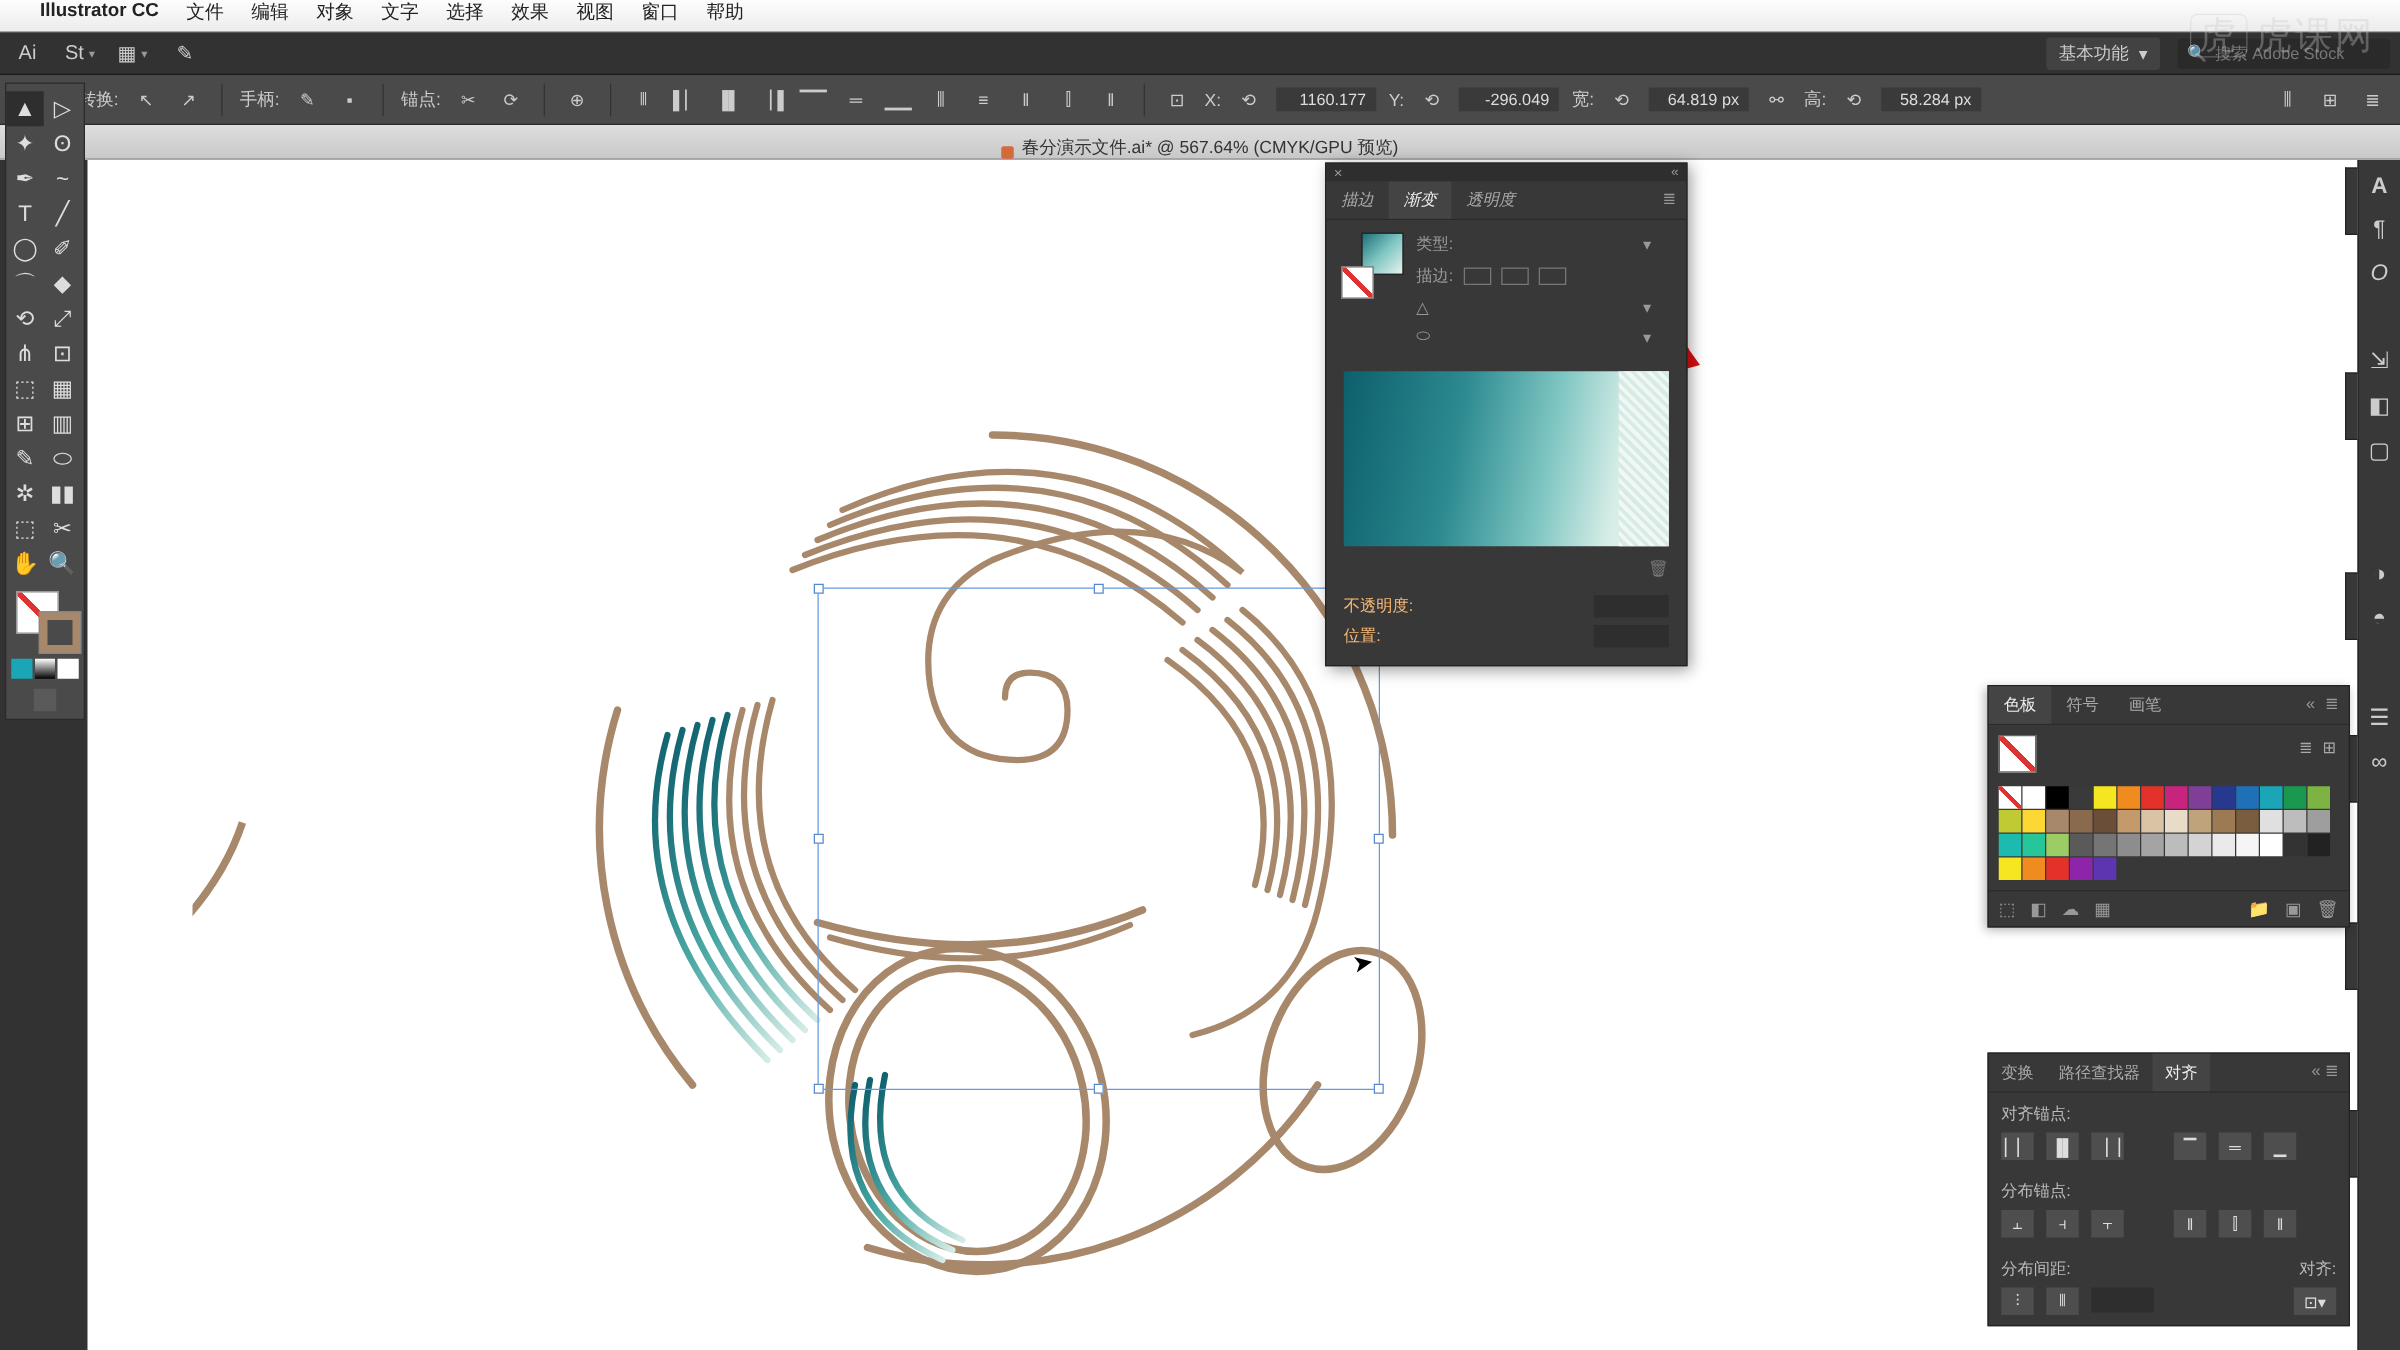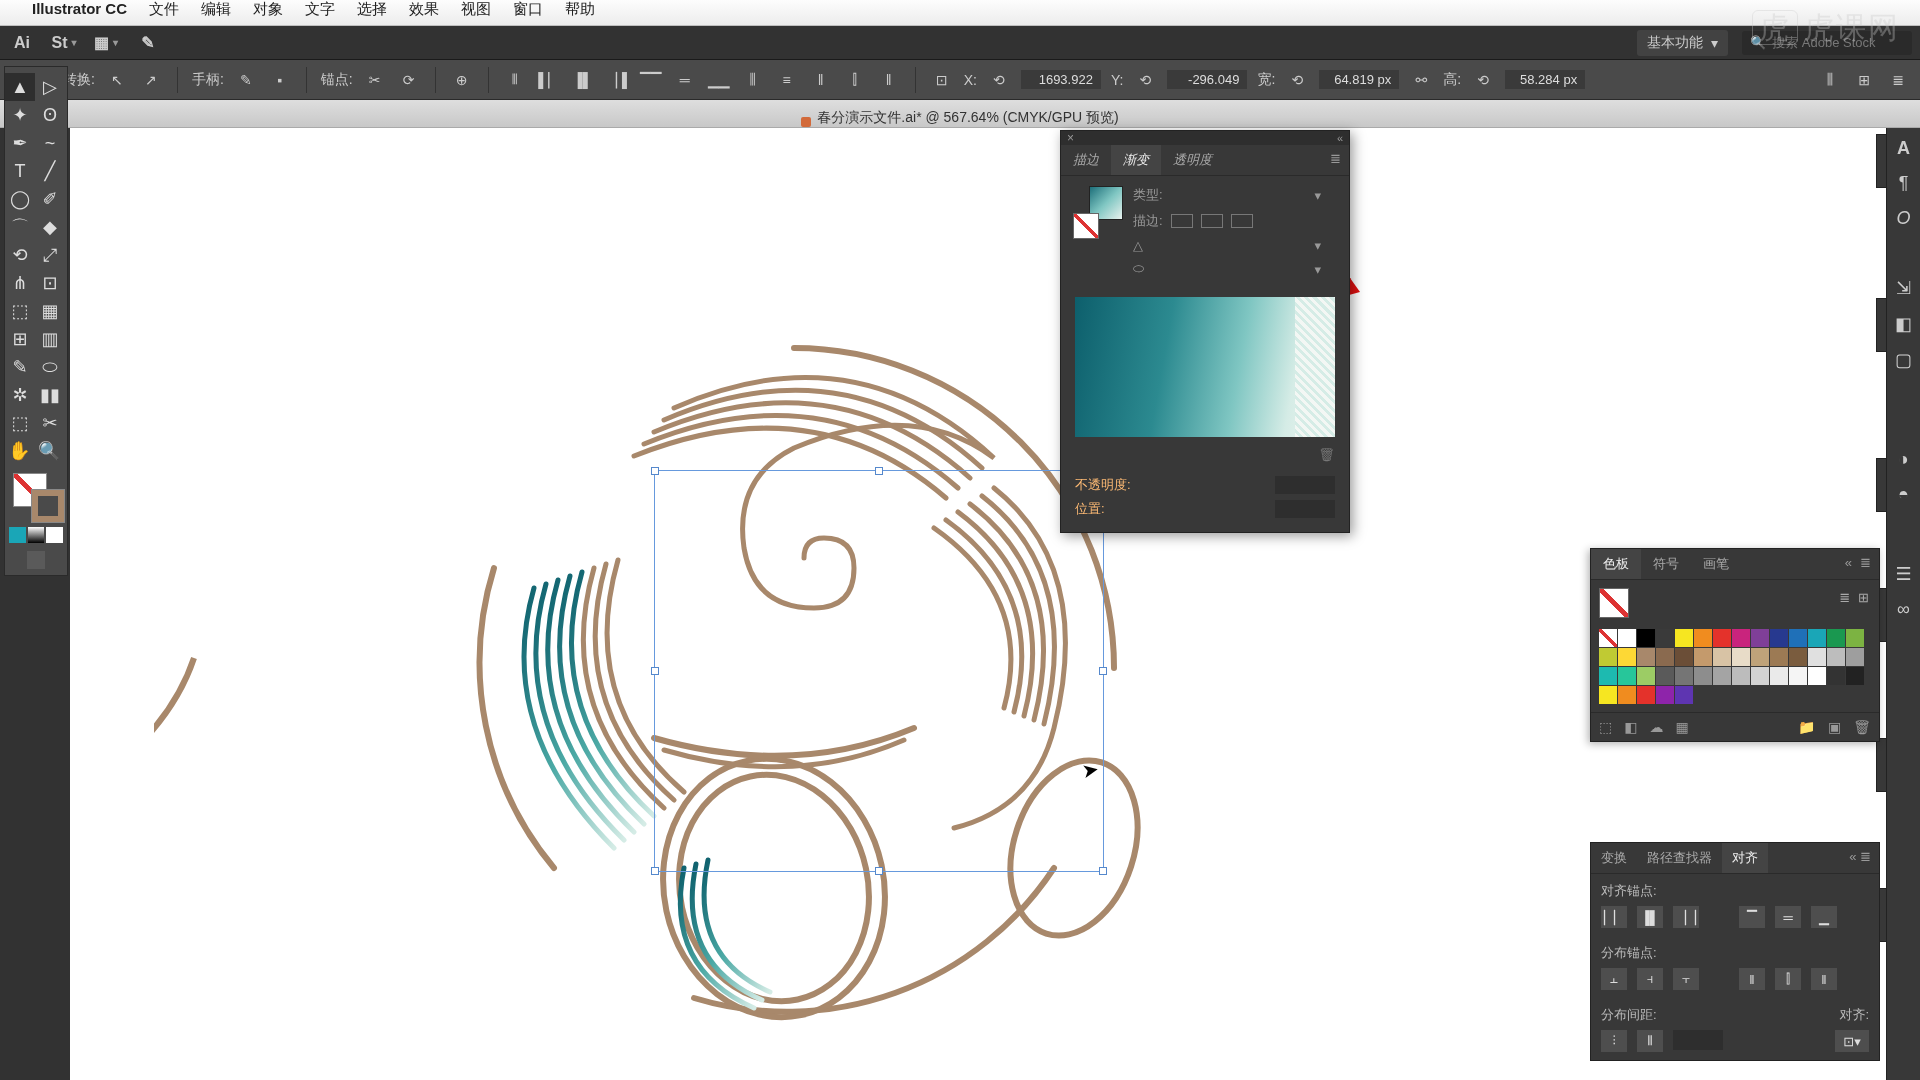--- a/index.html
+++ b/index.html
@@ -1,21 +1,21 @@
 <!DOCTYPE html>
 <html><head>
 <meta charset="utf-8">
 <style>
 * { margin:0; padding:0; box-sizing:border-box; font-family:"Helvetica Neue",Arial,sans-serif; -webkit-font-smoothing:antialiased; }
 body { width:1920px; height:1080px; background:#323232; overflow:hidden; position:relative; }
 .menubar { height:26px; background:linear-gradient(#fdfdfd,#ececec); border-bottom:1px solid #bfbfbf; display:flex; align-items:flex-start; padding:0 10px; gap:22px; font-size:15px; color:#222; }
 .menubar .apple { font-size:18px; }
 .menubar .appname { font-weight:700; }
 .appbar { height:34px; background:#323232; display:flex; align-items:center; padding:0 8px; gap:14px; color:#ccc; font-size:16px; border-bottom:1px solid #1a1a1a; }
-.appbar .iconbtn { width:28px; height:26px; display:flex; align-items:center; justify-content:center; color:#ccc;font-weight:bold; }
+.appbar .iconbtn { width:28px; height:26px; display:flex; align-items:center; justify-content:center; color:#ccc; }
 .appbar .drop::after { content:"▾"; font-size:10px; margin-left:4px; color:#999; }
 .appbar .spacer { flex:1; }
 .appbar .workspace { background:#424242; padding:4px 10px; border-radius:3px; font-size:14px; display:flex; align-items:center; gap:8px; }
 .appbar .search { background:#2a2a2a; padding:3px 8px; border-radius:3px; font-size:13px; color:#888; width:170px; display:flex; align-items:center; gap:6px; }
 .ctrlbar { height:40px; background:#4a4a4a; border-bottom:1px solid #2a2a2a; display:flex; align-items:center; padding:0 10px; gap:10px; font-size:14px; color:#ddd; }
 .ctrlbar .sep { width:1px; height:26px; background:#333; margin:0 4px; }
 .ctrlbar .lbl { color:#ccc; }
 .ctrlbar .icn { width:24px; height:24px; display:flex; align-items:center; justify-content:center; color:#ccc; }
 .ctrlbar .val { background:#3a3a3a; padding:2px 8px; min-width:80px; text-align:right; font-size:13px; }
 .tabbar { height:28px; background:linear-gradient(#dedede,#c8c8c8); border-bottom:1px solid #aaa; display:flex; align-items:flex-end; justify-content:center; font-size:14px; color:#333; }
@@ -141,21 +141,21 @@
   <span class="icn">▁▁</span>
   <span class="icn">⫼</span>
   <span class="icn">≡</span>
   <span class="icn">‖</span>
   <span class="icn">⫿</span>
   <span class="icn">‖</span>
   <span class="sep"></span>
   <span class="icn">⊡</span>
   <span class="lbl">X:</span>
   <span class="icn">⟲</span>
-  <span class="val">1693.922</span>
+  <span class="val">1160.177</span>
   <span class="lbl">Y:</span>
   <span class="icn">⟲</span>
   <span class="val">-296.049</span>
   <span class="lbl">宽:</span>
   <span class="icn">⟲</span>
   <span class="val">64.819 px</span>
   <span class="icn">⚯</span>
   <span class="lbl">高:</span>
   <span class="icn">⟲</span>
   <span class="val">58.284 px</span>

